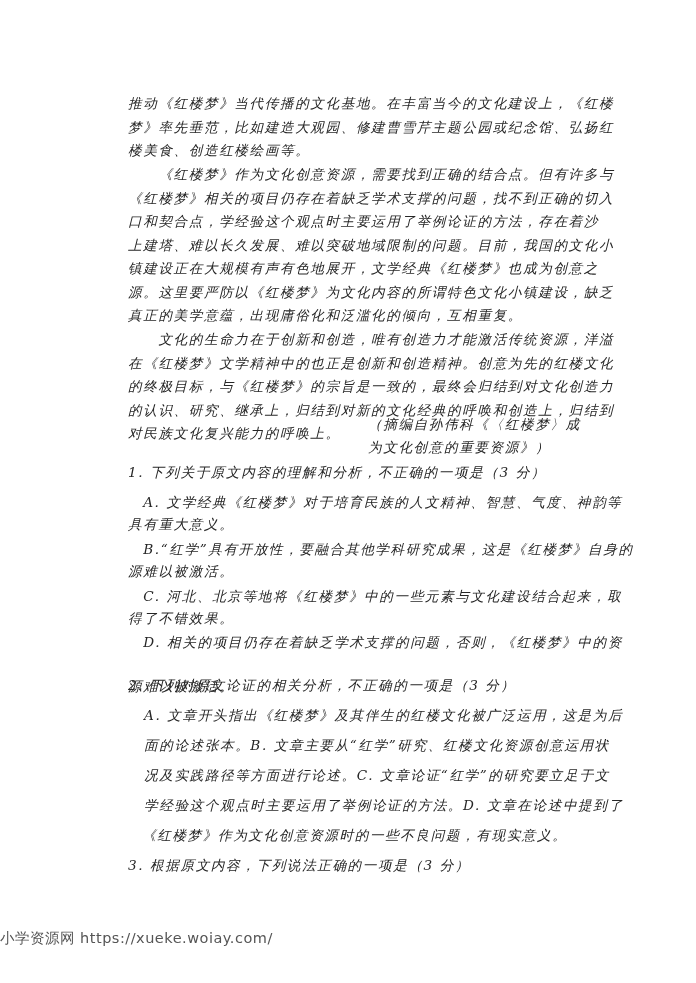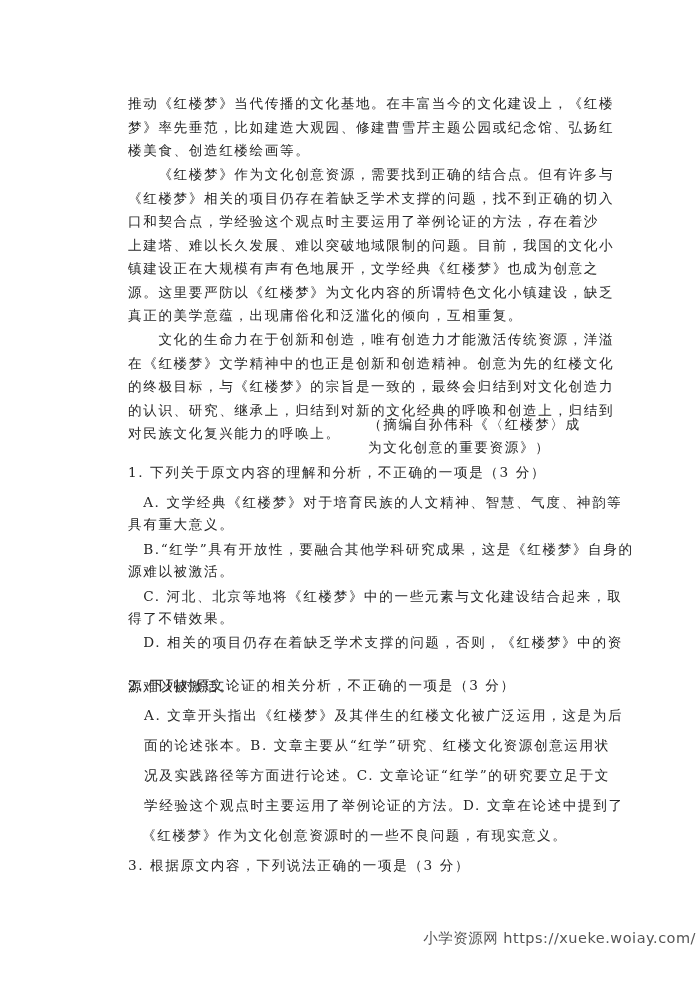--- a/index.html
+++ b/index.html
@@ -3,24 +3,24 @@
 <meta charset="utf-8">
 <style>
   html, body { margin: 0; padding: 0; }
   body {
     width: 696px; height: 983px; background: #ffffff; position: relative; overflow: hidden;
     font-family: "DejaVu Serif", "Liberation Serif", serif; color: #222;
   }
   .page { position: absolute; left: 128px; top: 0; width: 444px; }
   .line {
     position: absolute; left: 0; white-space: nowrap;
-    font-size: 13.6px; letter-spacing: 1.6px; line-height: 20px; color: #262626;
+    font-size: 13.6px; letter-spacing: 1.6px; line-height: 20px; color: #262626; font-style: italic;
   }
   .watermark {
-    position: absolute; left: 0; width: 696px; top: 929px; text-align: right;
+    position: absolute; left: 0; width: 696px; top: 929px; text-align: left;
     font-family: "DejaVu Sans", "Liberation Sans", sans-serif; font-size: 14.5px; color: #555;
     letter-spacing: 0.5px;
   }
 </style>
 </head>
 <body>
 
 <div class="page">
 
   <div class="line" style="top:93px">推动《红楼梦》当代传播的文化基地。在丰富当今的文化建设上，《红楼</div>

